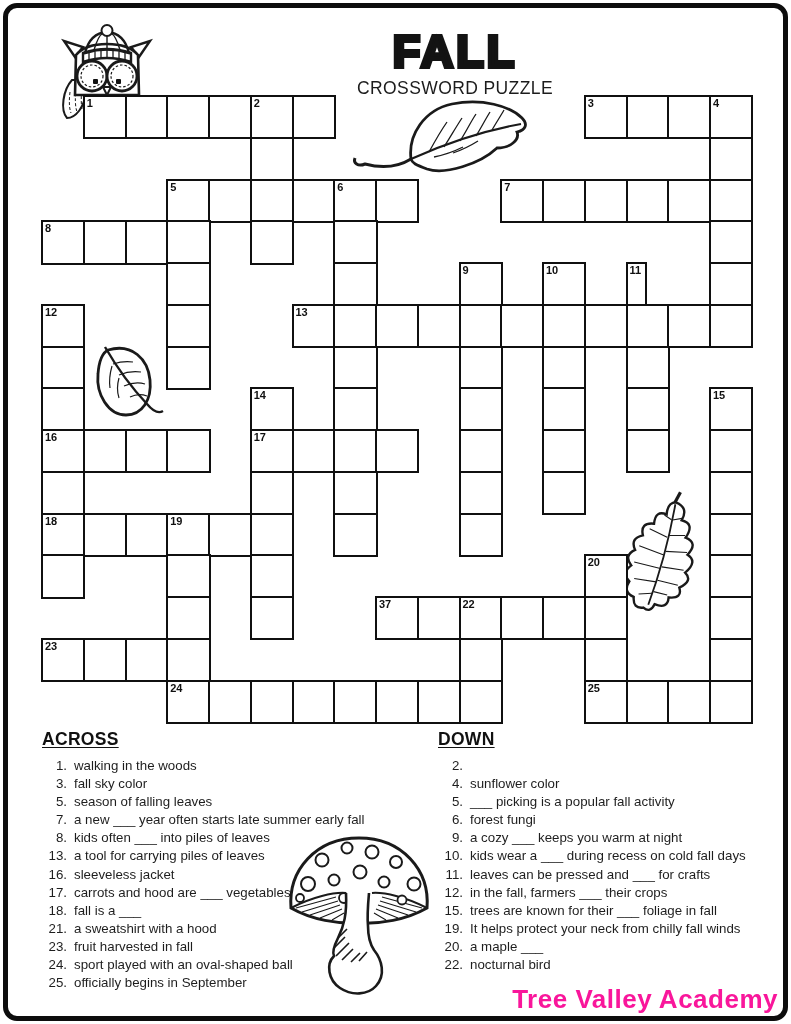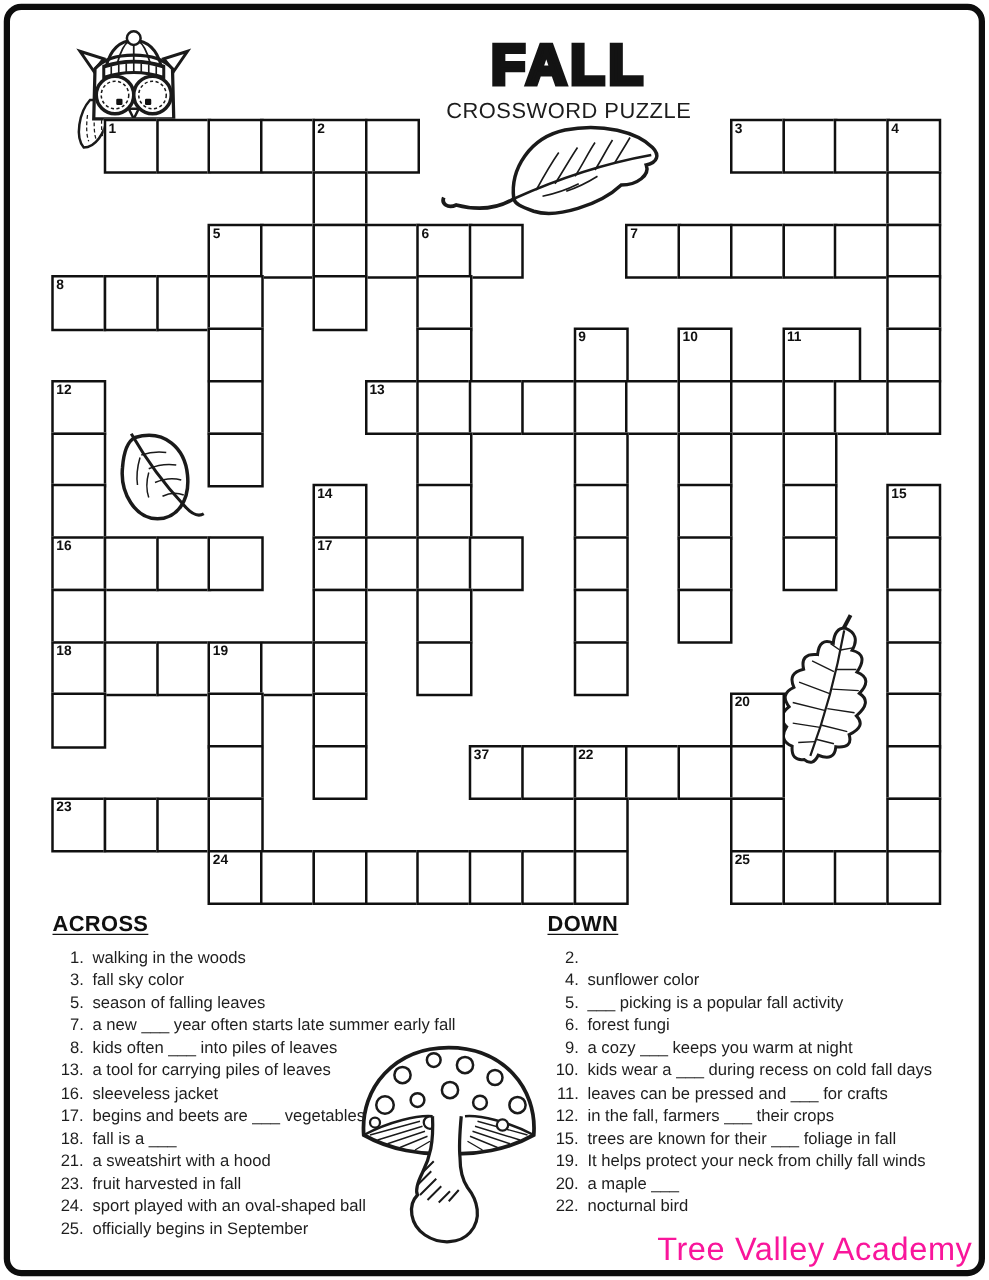--- a/index.html
+++ b/index.html
@@ -34,21 +34,21 @@
   .clues-across { left:42px; width:392px; }
   .clues-down  { left:438px; width:350px; }
   .clues h2 {
     margin:0 0 7px 0; font-size:17.5px; font-weight:bold; color:#111;
     text-decoration:underline; text-underline-offset:2px; letter-spacing:0.3px;
   }
   .clues ul { list-style:none; margin:0; padding:0; }
   .clues li { display:flex; font-size:13.3px; line-height:18.1px; color:#1e1e1e; white-space:nowrap; }
   .clue-num { flex:none; width:25px; text-align:right; margin-right:7px; }
   .footer {
-    position:absolute; right:13px; top:984px; font-size:26px; font-weight:normal;
+    position:absolute; right:13px; top:984px; font-size:26px; font-weight:bold;
     letter-spacing:0.5px; z-index:3;
   }
   svg { overflow:visible; }
   .ln { fill:none; stroke:#1a1a1a; }
 </style>
 </head>
 <body>
 
 <div class="page">
   <div class="page-border"></div>
@@ -167,21 +167,21 @@
       <div class="cell" style="left: 333.25px; top: 220.25px; width: 44.25px; height: 44.25px; border-width: 2.5px;"></div>
       <div class="cell" style="left: 709px; top: 220.25px; width: 44.25px; height: 44.25px; border-width: 2.5px;"></div>
       <div class="cell" style="left: 166.25px; top: 262px; width: 44.25px; height: 44.25px; border-width: 2.5px;"></div>
       <div class="cell" style="left: 333.25px; top: 262px; width: 44.25px; height: 44.25px; border-width: 2.5px;"></div>
       <div class="cell" style="left: 458.5px; top: 262px; width: 44.25px; height: 44.25px; border-width: 2.5px;">
         <span class="cellnum">9</span>
       </div>
       <div class="cell" style="left: 542px; top: 262px; width: 44.25px; height: 44.25px; border-width: 2.5px;">
         <span class="cellnum">10</span>
       </div>
-      <div class="cell" style="left: 625.5px; top: 262px; width: 63px; height: 44.25px; border-width: 2.5px;">
+      <div class="cell" style="left: 625.5px; top: 262px; width: 21px; height: 44.25px; border-width: 2.5px;">
         <span class="cellnum">11</span>
       </div>
       <div class="cell" style="left: 709px; top: 262px; width: 44.25px; height: 44.25px; border-width: 2.5px;"></div>
       <div class="cell" style="left: 41px; top: 303.75px; width: 44.25px; height: 44.25px; border-width: 2.5px;">
         <span class="cellnum">12</span>
       </div>
       <div class="cell" style="left: 166.25px; top: 303.75px; width: 44.25px; height: 44.25px; border-width: 2.5px;"></div>
       <div class="cell" style="left: 291.5px; top: 303.75px; width: 44.25px; height: 44.25px; border-width: 2.5px;">
         <span class="cellnum">13</span>
       </div>
@@ -320,21 +320,21 @@
         <li>
           <span class="clue-num">13.</span>
           <span class="clue-text">a tool for carrying piles of leaves</span>
         </li>
         <li>
           <span class="clue-num">16.</span>
           <span class="clue-text">sleeveless jacket</span>
         </li>
         <li>
           <span class="clue-num">17.</span>
-          <span class="clue-text">begins and beets are ___ vegetables</span>
+          <span class="clue-text">carrots and hood are ___ vegetables</span>
         </li>
         <li>
           <span class="clue-num">18.</span>
           <span class="clue-text">fall is a ___</span>
         </li>
         <li>
           <span class="clue-num">21.</span>
           <span class="clue-text">a sweatshirt with a hood</span>
         </li>
         <li>

